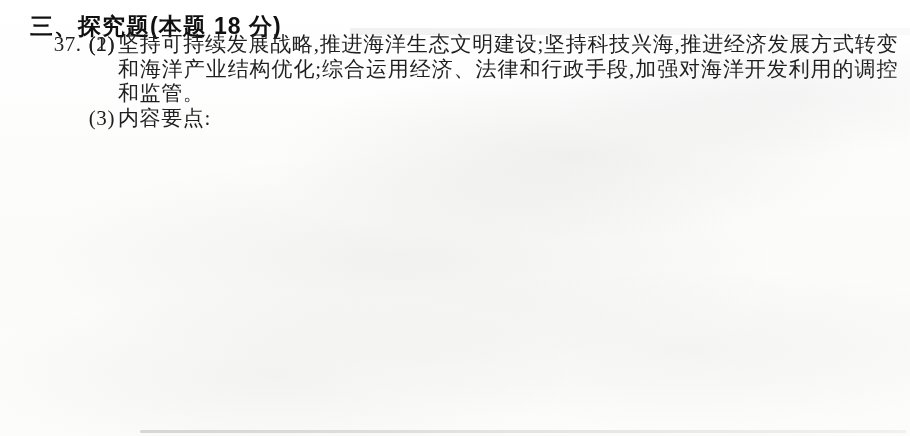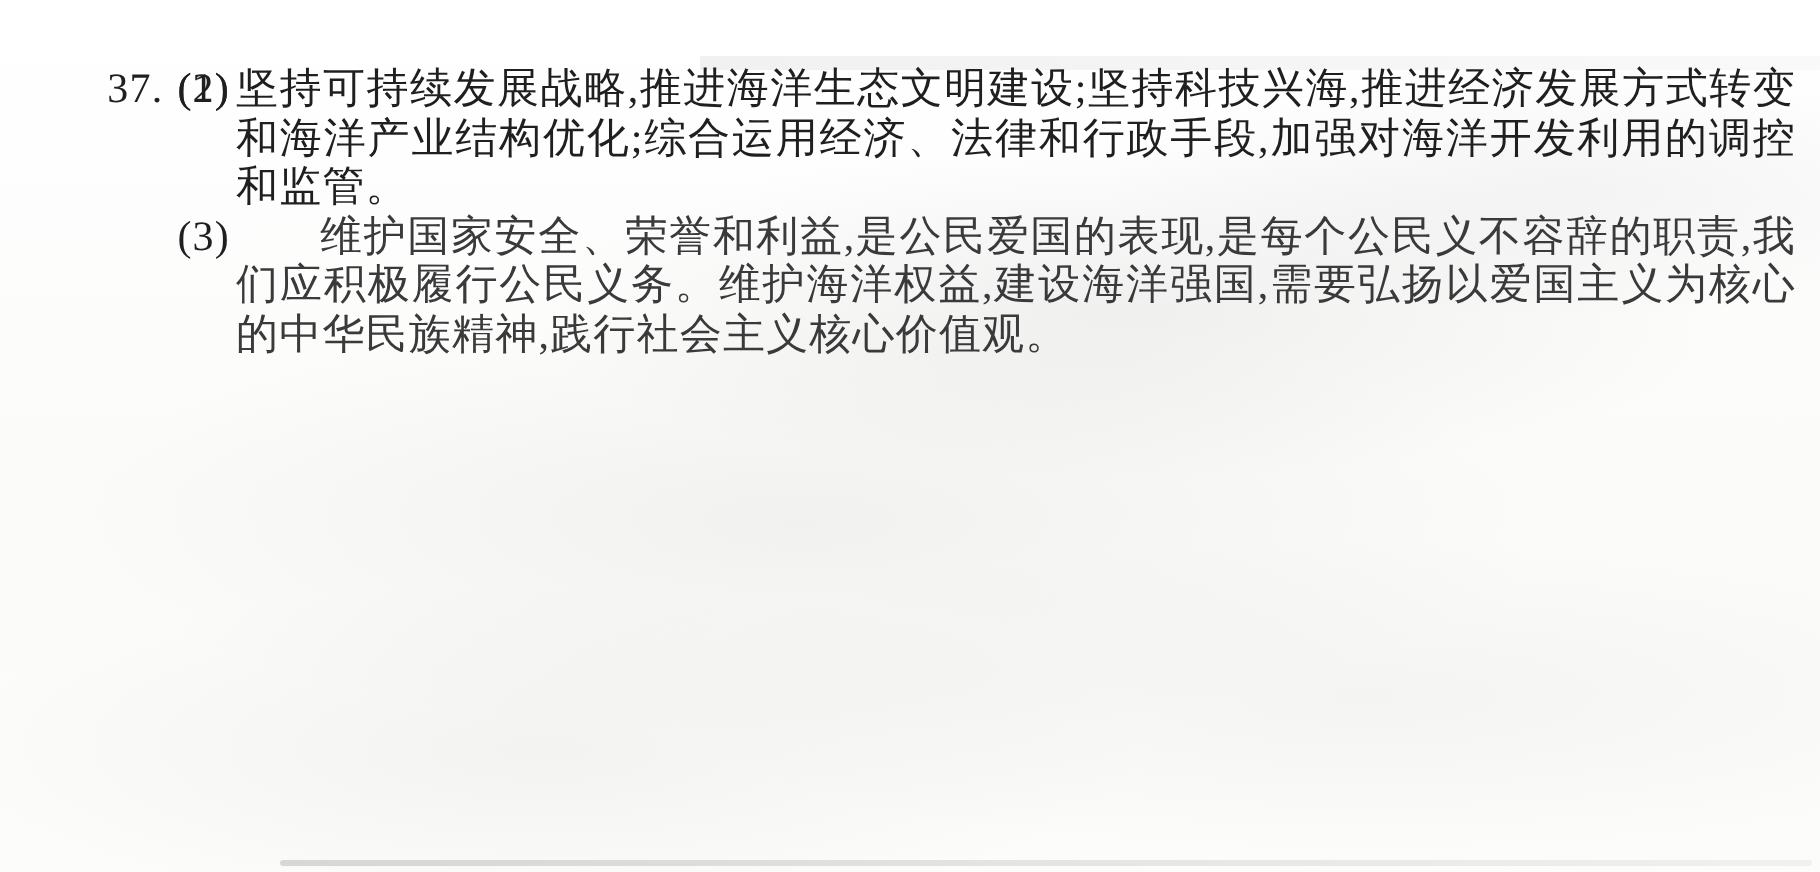--- a/index.html
+++ b/index.html
@@ -93,33 +93,34 @@
   }
 </style>
 </head>
 <body>
 
 <div class="page">
   <div class="scan-wash"></div>
   <div class="top-streak"></div>
   <div class="bottom-streak"></div>
 
+  <div class="heading">三、探究题(本题 18 分)</div>
 
   <div class="answer">
 
     <div class="part">
       <span class="hang">
         <span class="q-num">37.</span><span>(1)</span>
       </span>
     </div>
 
     <div class="part">
       <span class="hang">(2)</span>
       <p>坚持可持续发展战略,推进海洋生态文明建设;坚持科技兴海,推进经济发展方式转变和海洋产业结构优化;综合运用经济、法律和行政手段,加强对海洋开发利用的调控和监管。</p>
     </div>
 
     <div class="part">
       <span class="hang">(3)</span>
-      <p class="kai">维护国家安全、荣誉和利益,是公民爱国的表现,是每个公民义不容辞的职责,我们应积极履行公民义务。维护海洋权益,建设海洋强国,需要弘扬以爱国主义为核心的中华民族精神,践行社会主义核心价值观。</p>
+      <p>内容要点:</p>
     </div>
 
   </div>
 </div>
 
 </body></html>

